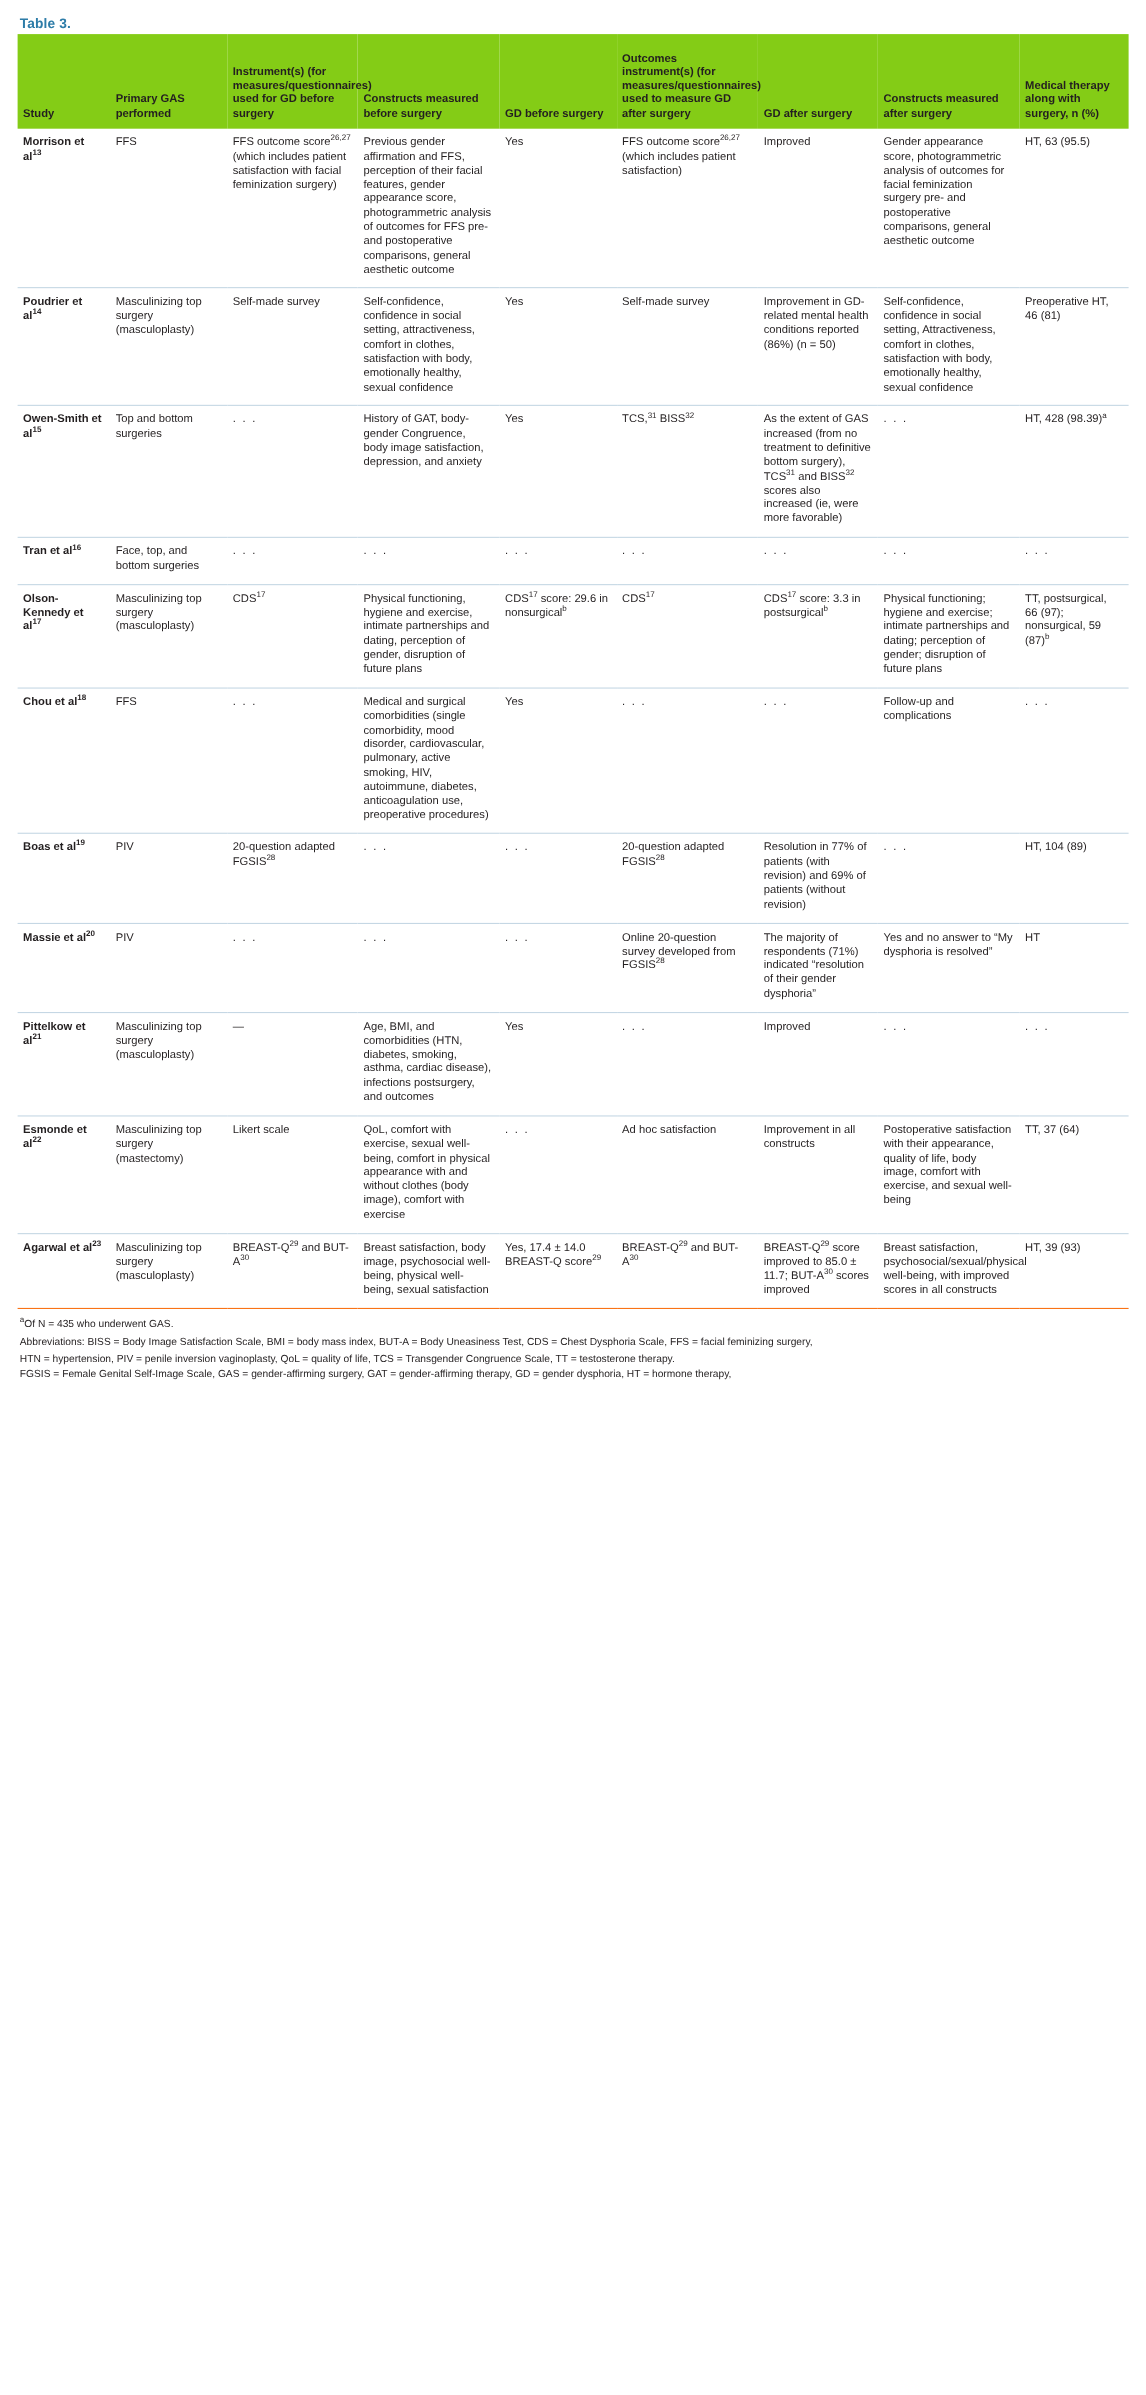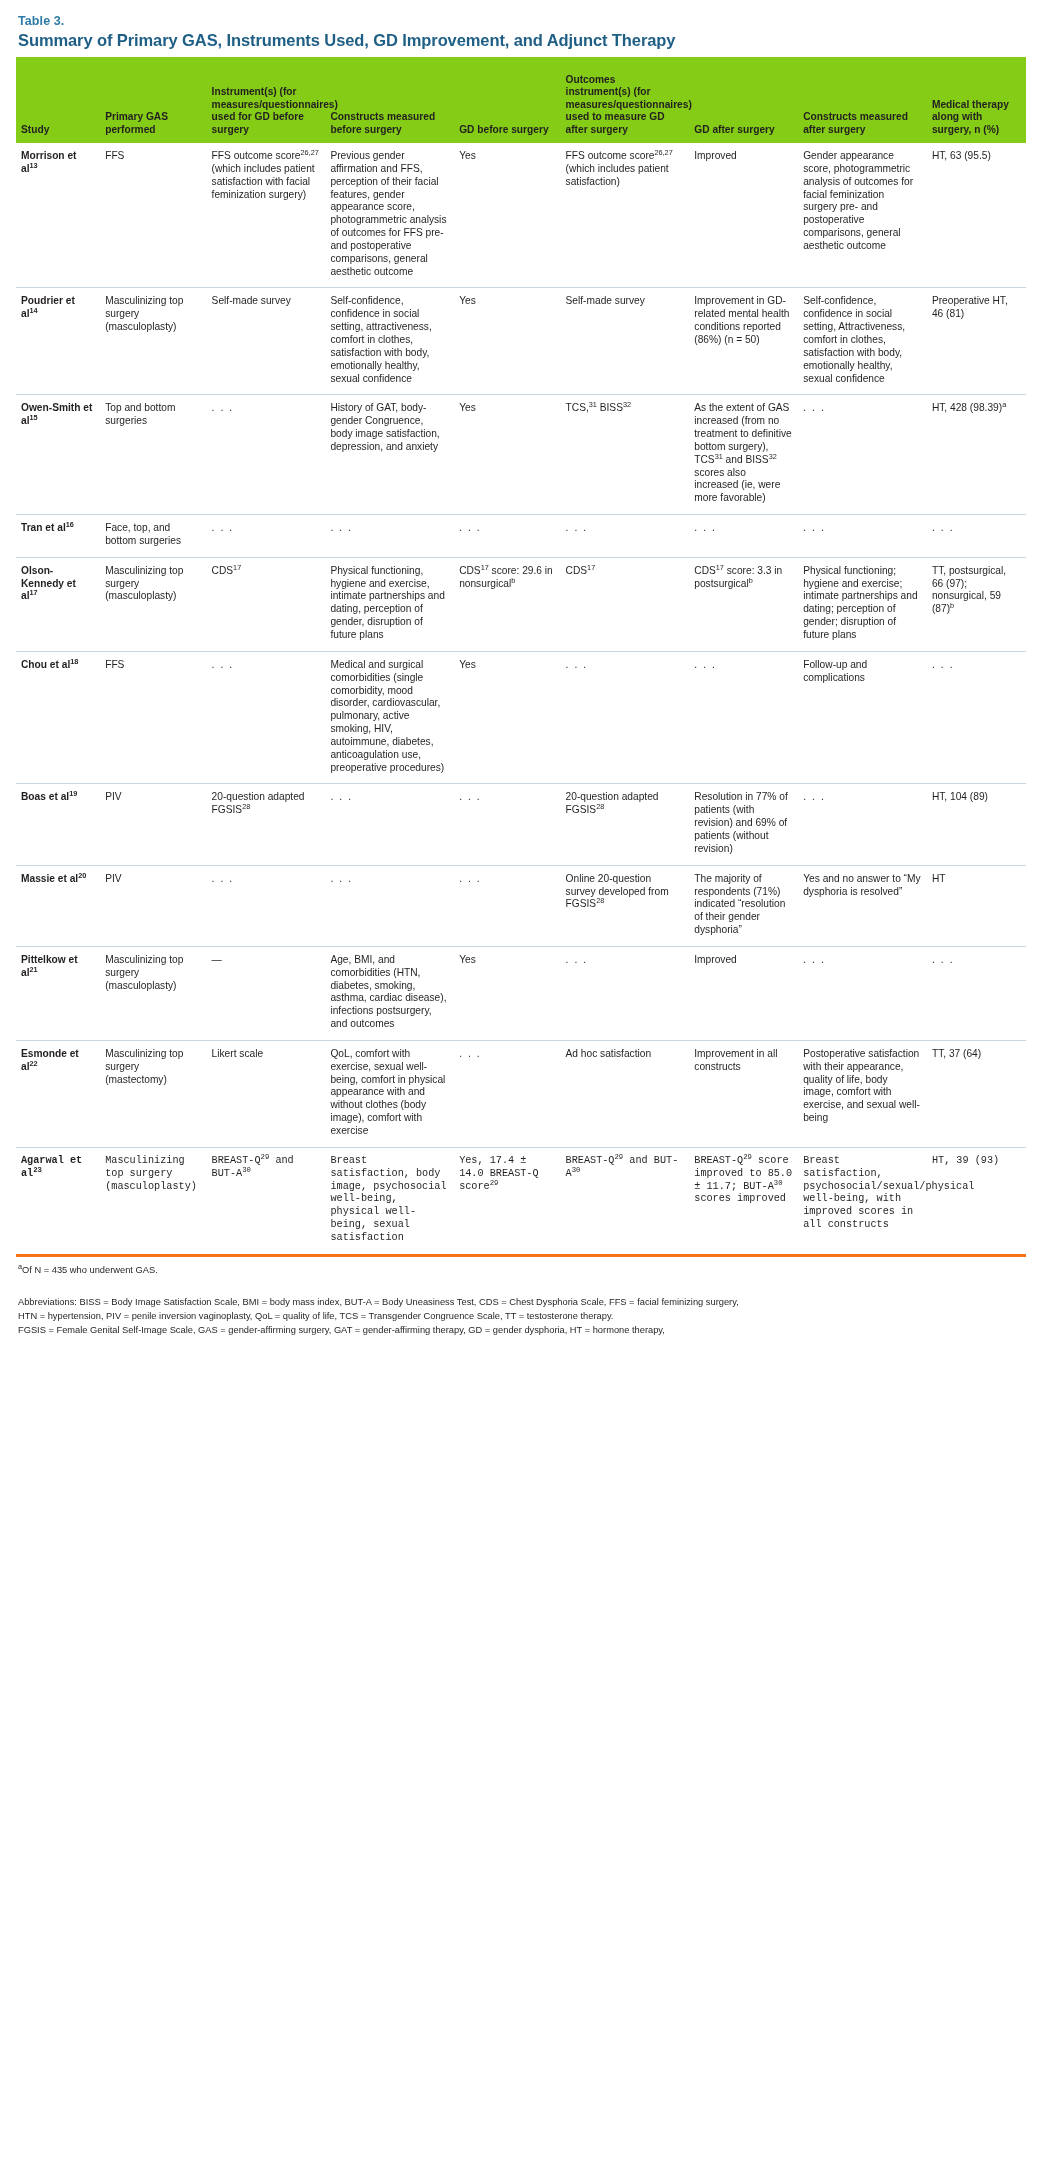--- a/index.html
+++ b/index.html
@@ -50,50 +50,49 @@
   }
   thead tr.hrow th { height: 86px; }
   table.maintbl tbody td {
     vertical-align: top;
     padding: 7px 6px 9px 5px;
     line-height: 1.26;
     border-top: 1px solid #c5d7e4;
     color: #231f20;
   }
   table.maintbl tbody tr:first-child td { border-top: none; }
-  table.maintbl tbody tr.lastrow td { border-bottom: 3px solid #f97316; font-family: Liberation Mono, monospace; }
+  table.maintbl tbody tr.lastrow td { border-bottom: 1px solid #f97316; }
   td.studycell { font-weight: bold; }
   sup { font-size: 7.3px; vertical-align: super; line-height: 0; }
   .dots { letter-spacing: 1.6px; }
   .footnotes {
     margin-top: 7px;
     font-size: 9.3px;
     line-height: 1.42;
     color: #231f20;
     width: 1000px;
   }
   .footnotes p { margin: 0 0 1px 2px; }
-  .footnotes .abbr { margin-top: 19px; }
+  .footnotes .abbr { margin-top: 4px; }
   col.c0 { width: 68px; }
   col.c1 { width: 86px; }
   col.c2 { width: 96px; }
   col.c3 { width: 104px; }
   col.c4 { width: 86px; }
   col.c5 { width: 104px; }
   col.c6 { width: 88px; }
   col.c7 { width: 104px; }
   col.c8 { width: 80px; }
 </style>
 </head>
 <body>
 
 <div class="page">
 
   <div class="tbl-label">Table 3.</div>
-  <div class="tbl-title">Summary of Primary GAS, Instruments Used, GD Improvement, and Adjunct Therapy</div>
 
   <table class="maintbl">
     <colgroup>
       <col class="c0">
         <col class="c1">
         <col class="c2">
         <col class="c3">
         <col class="c4">
       <col class="c5">
         <col class="c6">

